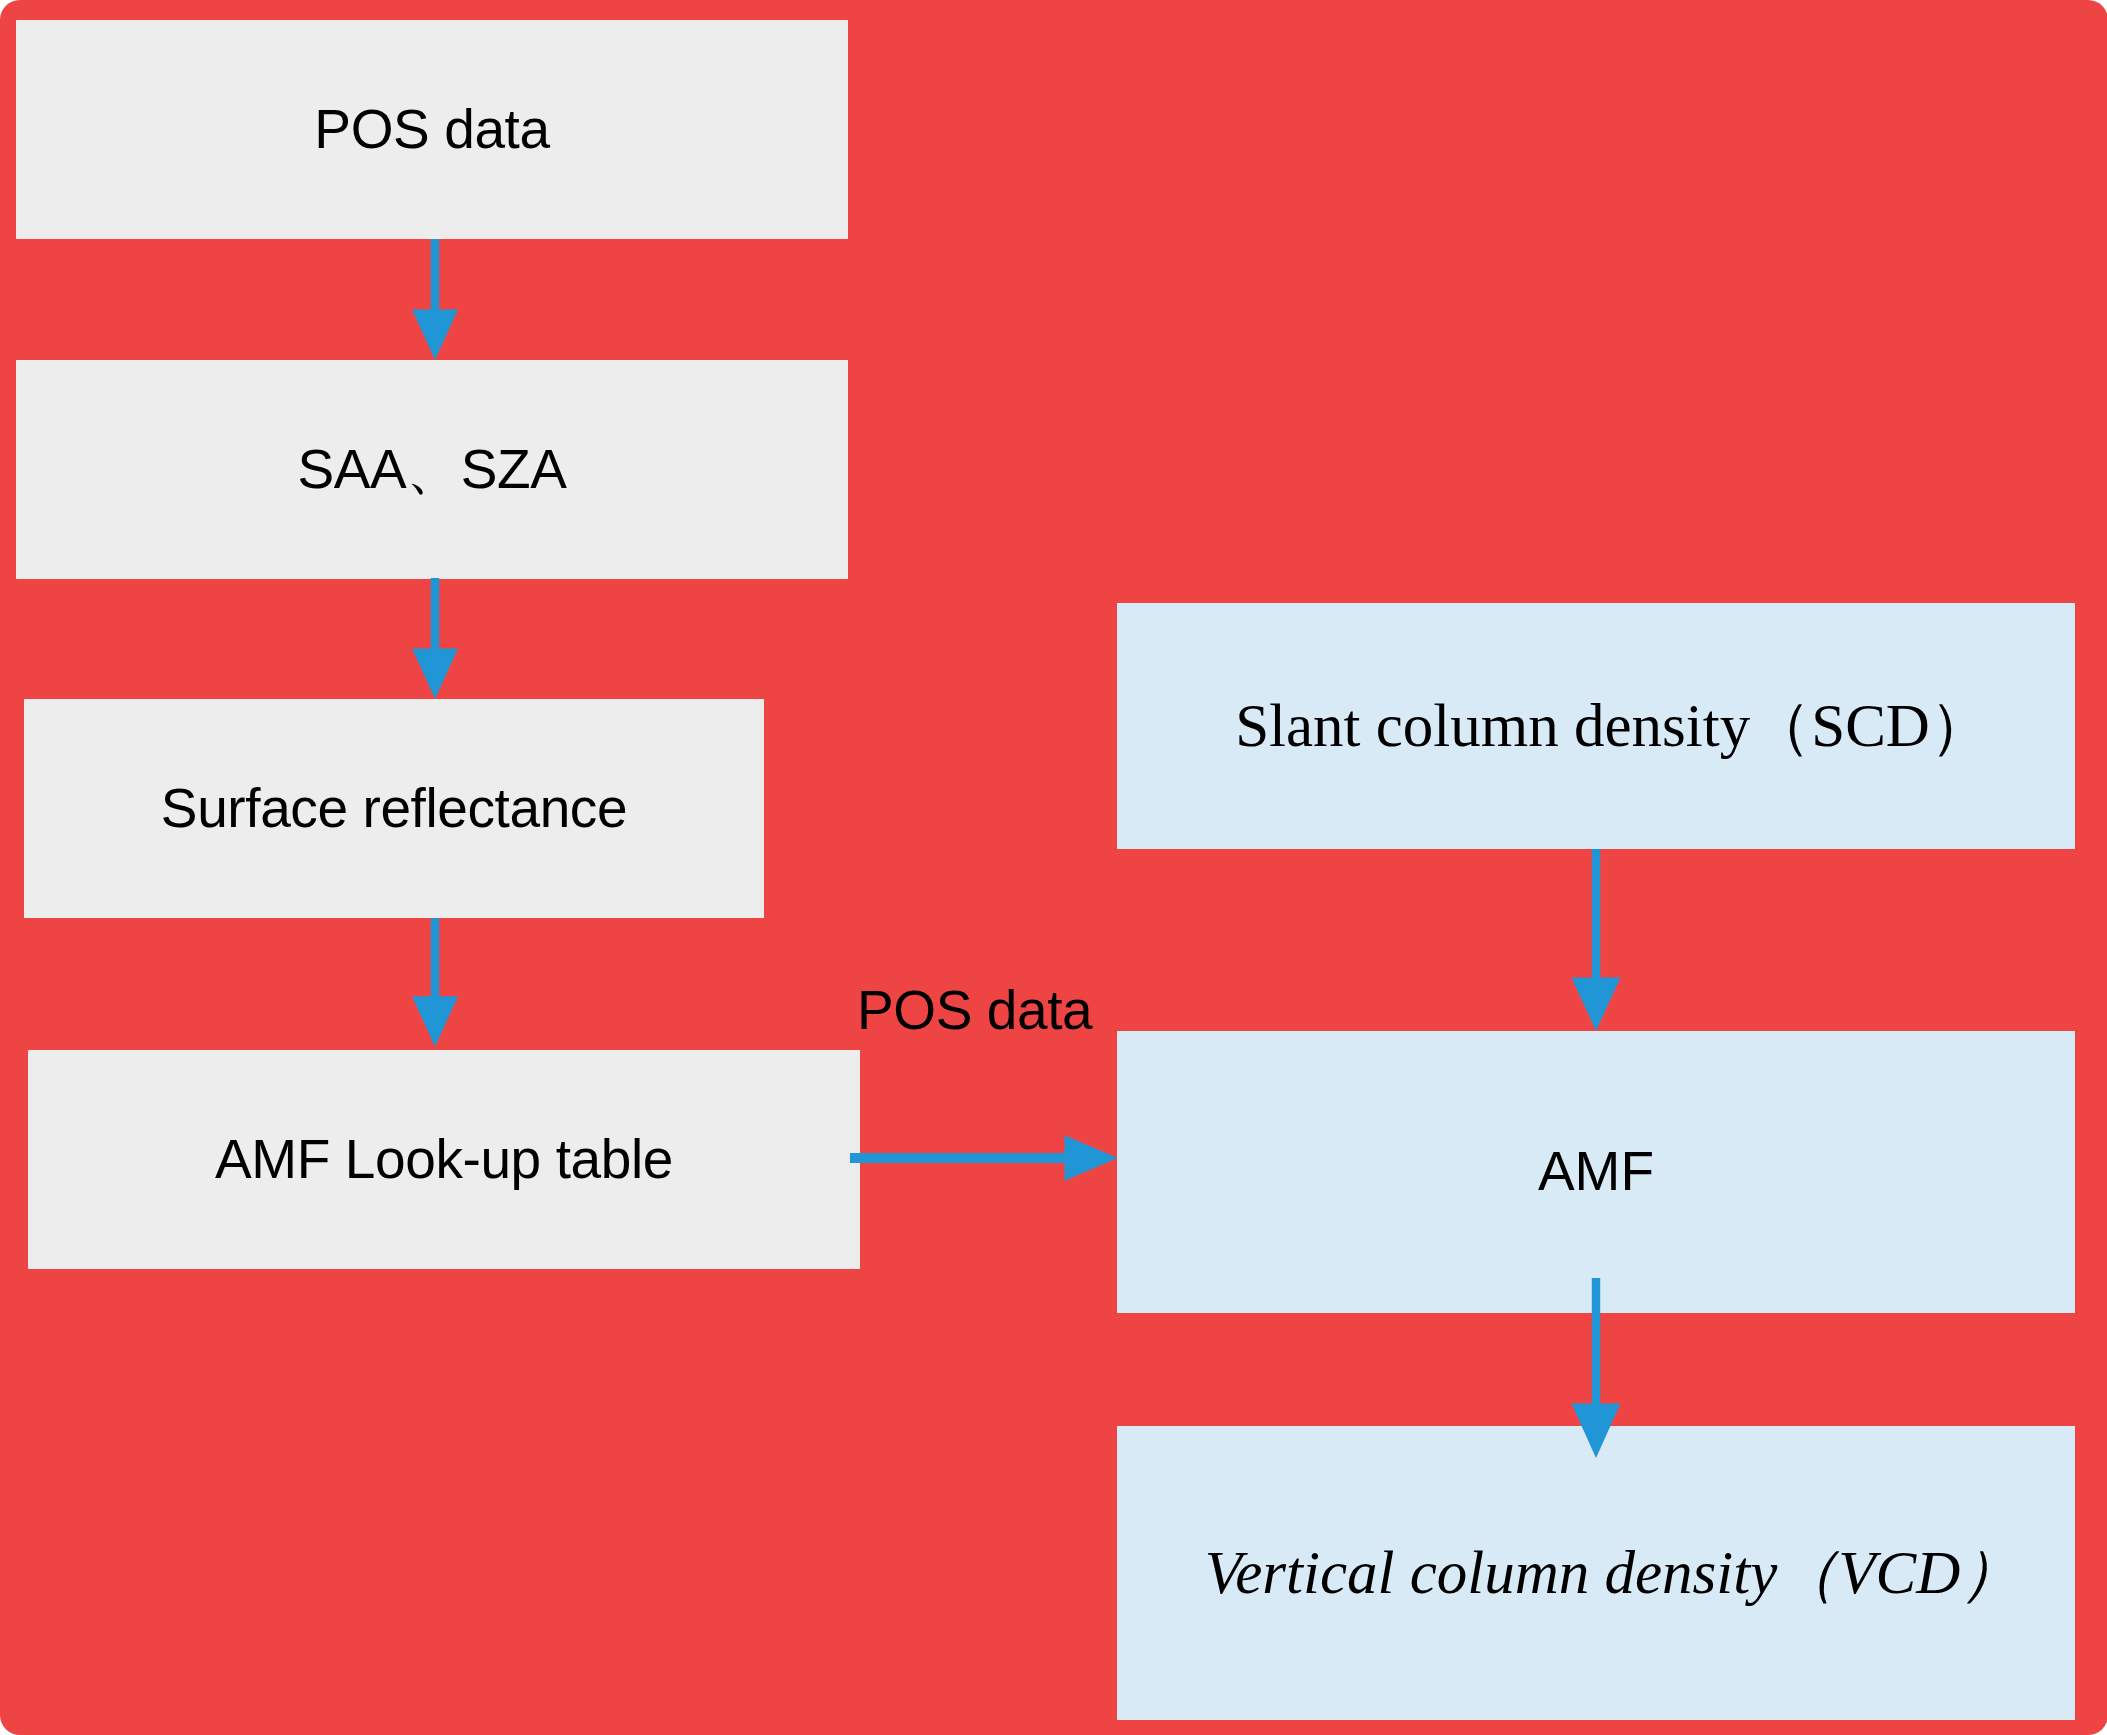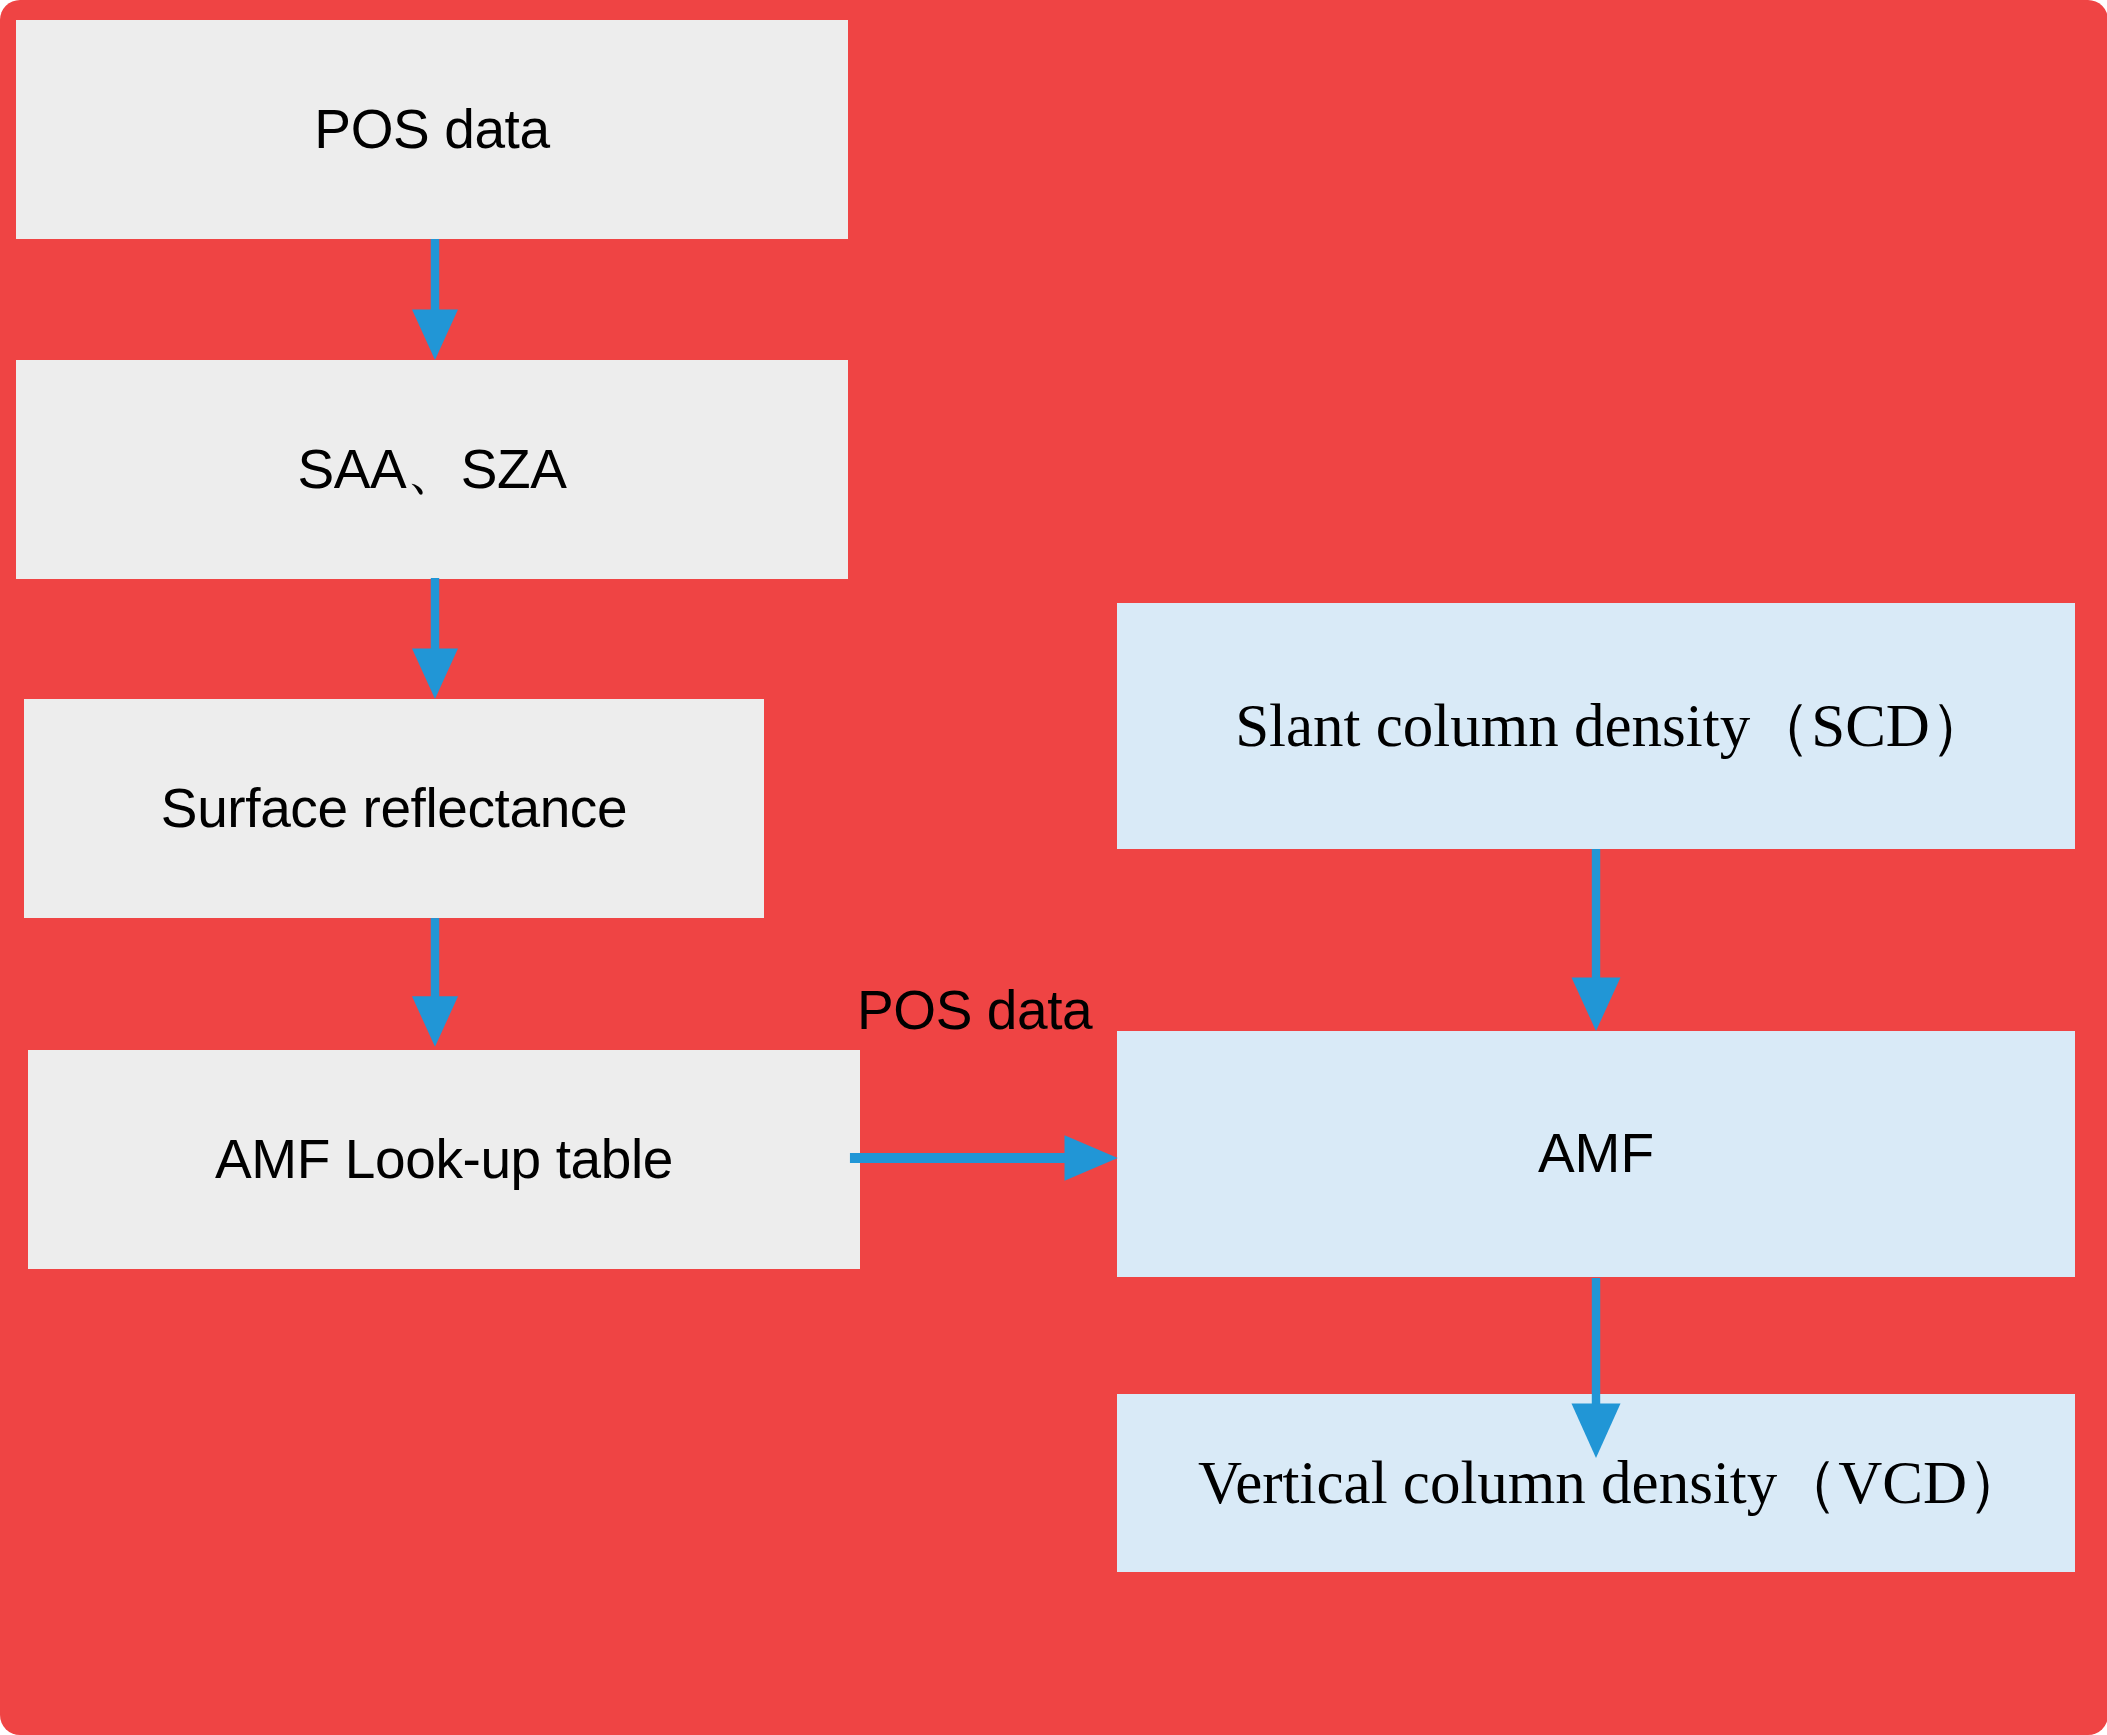--- a/index.html
+++ b/index.html
@@ -51,22 +51,22 @@
     font-weight: 400;
   }
 
   
   #node-pos-data            { left: 16px;   top: 20px;   width: 832px; height: 219px; }
   #node-saa-sza             { left: 16px;   top: 360px;  width: 832px; height: 219px; justify-content: center; }
   #node-surface-reflectance { left: 24px;   top: 699px;  width: 740px; height: 219px; }
   #node-amf-lut             { left: 28px;   top: 1050px; width: 832px; height: 219px; text-align: right; }
 
   #node-scd                 { left: 1117px; top: 603px;  width: 958px; height: 246px; }
-  #node-amf                 { left: 1117px; top: 1031px; width: 958px; height: 246px; text-align: center; }
-  #node-vcd                 { left: 1117px; top: 1394px; width: 958px; height: 178px; }
+  #node-amf                 { left: 1117px; top: 1031px; width: 958px; height: 282px; text-align: center; }
+  #node-vcd                 { left: 1117px; top: 1426px; width: 958px; height: 294px; font-style: italic; }
 
   
   .connector {
     position: absolute;
     overflow: visible;
   }
   .conn-line { stroke: #2196d6; fill: none; }
   .conn-head { fill: #2196d6; }
 
   #conn-pos-to-saa      { left: 389px;  top: 239px;  width: 92px; height: 121px; }

